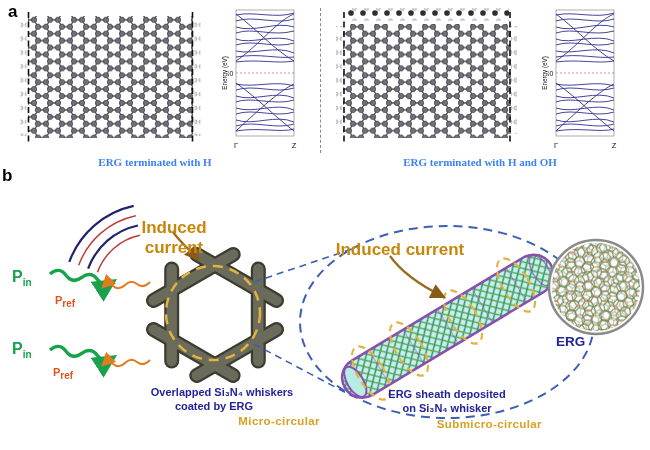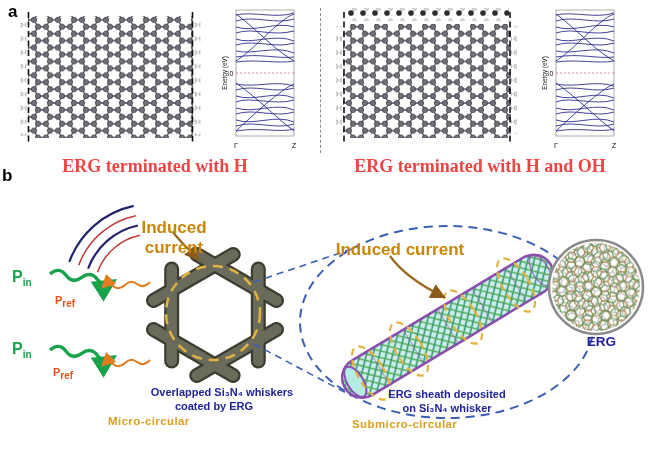--- a/index.html
+++ b/index.html
@@ -1,29 +1,29 @@
 <!DOCTYPE html>
 <html><head>
 <meta charset="utf-8">
 <style>
   html,body{margin:0;padding:0;background:#fff;}
   .stage{position:relative;width:650px;height:450px;background:#ffffff;overflow:hidden;
          font-family:"Liberation Sans",sans-serif;}
   .abs{position:absolute;}
   .panel-label{font-weight:bold;font-size:17px;color:#000;}
-  .caption{font-family:"Liberation Serif",serif;font-weight:bold;font-size:18px;color:#ef4444;text-align:center;}
+  .caption{font-family:"Liberation Serif",serif;font-weight:bold;font-size:11px;color:#3b82f6;text-align:center;}
   .em-wave{font-weight:bold;font-size:13px;color:#18a24b;text-align:center;letter-spacing:.2px;}
   .pin{font-weight:bold;font-size:16px;color:#18a24b;}
   .pin sub{font-size:10px;}
   .pref{font-weight:bold;font-size:11px;color:#e0541c;}
   .pref sub{font-size:10px;}
   .induced{font-weight:bold;font-size:17px;color:#c8860a;text-align:center;}
   .navy-cap{font-weight:bold;font-size:11px;color:#22229a;text-align:center;}
-  .gold-cap{font-weight:bold;font-size:11.5px;color:#d9a023;text-align:left;letter-spacing:.4px;}
-  .erg-big{font-weight:bold;font-size:13.5px;color:#22229a;text-align:right;}
+  .gold-cap{font-weight:bold;font-size:11.5px;color:#d9a023;text-align:right;letter-spacing:.4px;}
+  .erg-big{font-weight:bold;font-size:13.5px;color:#22229a;text-align:left;}
   .separator{border-left:1.5px dashed #8a8a8a;}
   svg text{font-family:"Liberation Sans",sans-serif;}
 </style>
 </head>
 <body>
 
 <div class="stage">
 
   <svg width="0" height="0" style="position:absolute" aria-hidden="true">
     <defs>

